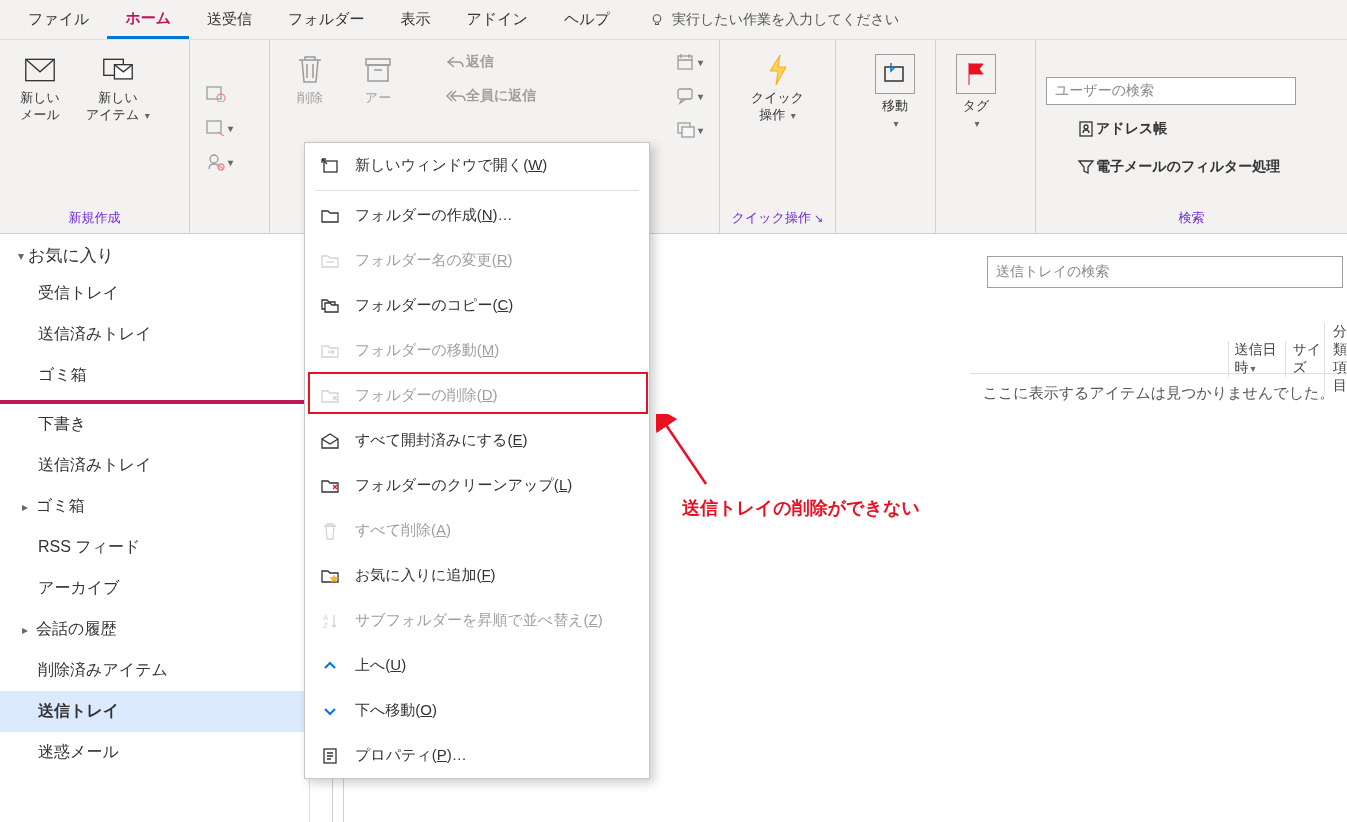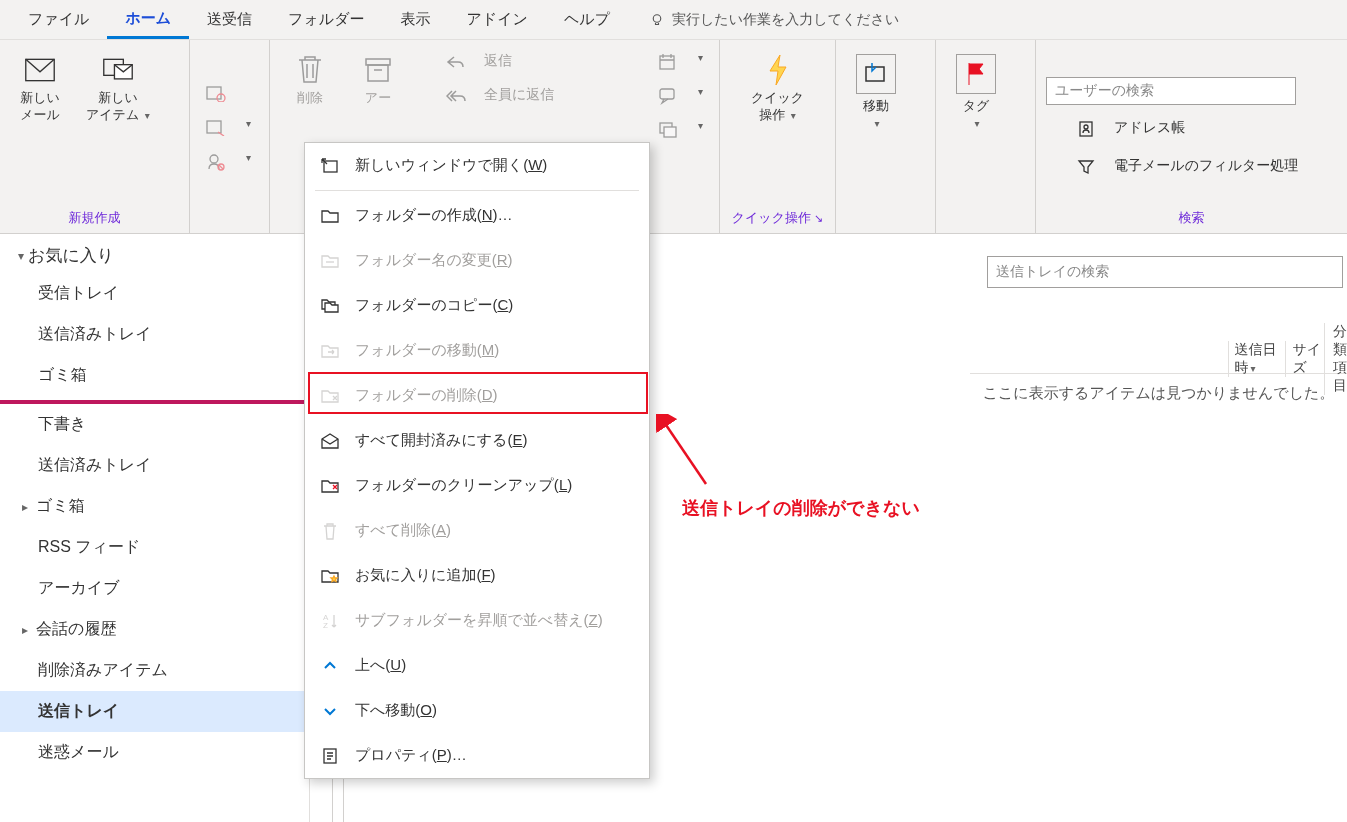--- a/index.html
+++ b/index.html
@@ -1,36 +1,36 @@
 <!DOCTYPE html>
 <html><head>
 <meta charset="utf-8">
 <style>
 * { margin: 0; padding: 0; box-sizing: border-box; font-family: "Yu Gothic UI", "Meiryo", sans-serif; }
 body { width: 1347px; height: 822px; background: #fff; overflow: hidden; position: relative; font-size: 14px; color: #333; }
 
 
 .menubar { height: 40px; display: flex; align-items: center; background: #f3f2f1; border-bottom: 1px solid #e1dfdd; padding-left: 10px; }
 .menubar-item { padding: 8px 18px; font-size: 15px; cursor: pointer; }
-.menubar-item.active { color: #1d4ed8; border-bottom: 3px solid #0078d4; font-weight: 600; }
+.menubar-item.active { color: #be185d; border-bottom: 3px solid #0078d4; font-weight: 600; }
 .menubar-hint { display: flex; align-items: center; gap: 6px; margin-left: 20px; color: #555; }
 .menubar-hint svg { width: 18px; height: 18px; }
 
 
 .ribbon { height: 194px; background: #f3f2f1; border-bottom: 1px solid #d2d0ce; display: flex; }
 .ribbon-group { border-right: 1px solid #d2d0ce; padding: 8px 10px 4px; display: flex; flex-direction: column; justify-content: space-between; }
 .ribbon-group-body { display: flex; align-items: flex-start; gap: 8px; flex: 1; }
 .ribbon-group-label { text-align: center; font-size: 13px; color: #6d28d9; padding: 4px 0 2px; }
 .ribbon-group-label.launcher::after { content: " ↘"; font-size: 11px; }
 
 .rbtn { display: flex; flex-direction: column; align-items: center; gap: 4px; padding: 6px 8px; cursor: pointer; min-width: 60px; }
 .rbtn .icon-lg { width: 32px; height: 32px; display: flex; align-items: center; justify-content: center; }
 .rbtn .label { font-size: 13px; text-align: center; line-height: 1.3; }
 
-.rbtn-sm { display: flex; align-items: flex-start; gap: 18px; padding: 4px 6px; cursor: pointer; min-width: 26px; }
+.rbtn-sm { display: flex; align-items: center; gap: 0; padding: 4px 6px; cursor: pointer; min-width: 26px; font-weight: bold; }
 .rbtn-sm .icon-sm { width: 20px; height: 20px; display: flex; align-items: center; justify-content: center; }
 
 .stack { display: flex; flex-direction: column; gap: 6px; justify-content: center; }
 
 .disabled { color: #a19f9d; }
 .disabled svg { opacity: 0.45; }
 
 .chev { font-size: 10px; color: #666; margin-left: 2px; }
 
 
@@ -237,21 +237,21 @@
             </svg>
           </span>
         <span class="label"><span style="white-space:pre-line">クイック
 操作</span> <span class="chev">▾</span></span>
       </div>
     </div>
     <div class="ribbon-group-label launcher">クイック操作</div>
   </div>
 
   <div class="ribbon-group" style="width:100px;">
-    <div class="ribbon-group-body" style="justify-content:flex-start;">
+    <div class="ribbon-group-body" style="justify-content:flex-end;">
       <div class="rbtn">
         <span class="icon-lg" style="border:1px solid #a19f9d; width:40px; height:40px;">
             <svg width="26" height="26" viewBox="0 0 26 26" fill="none" stroke="#333" stroke-width="1.5">
               <rect x="3" y="6" width="18" height="14"></rect>
               <path d="M9 2v8l4-4" stroke="#0078d4"></path>
             </svg>
           </span>
         <span class="label"><span>移動</span><br><span class="chev">▾</span></span>
       </div>
     </div>

